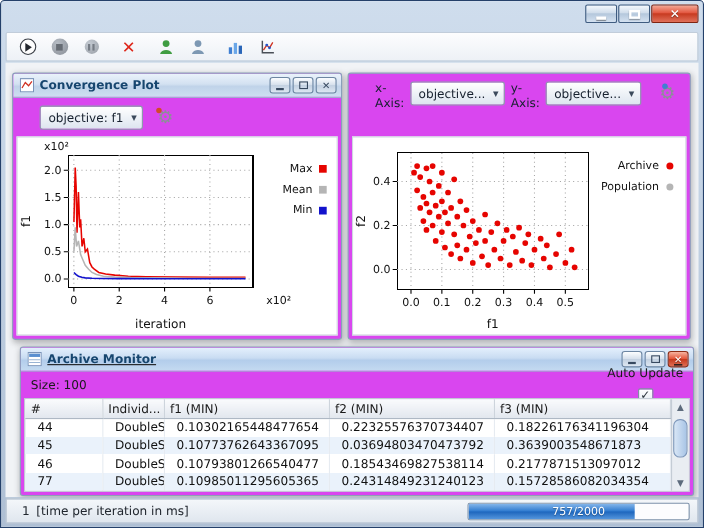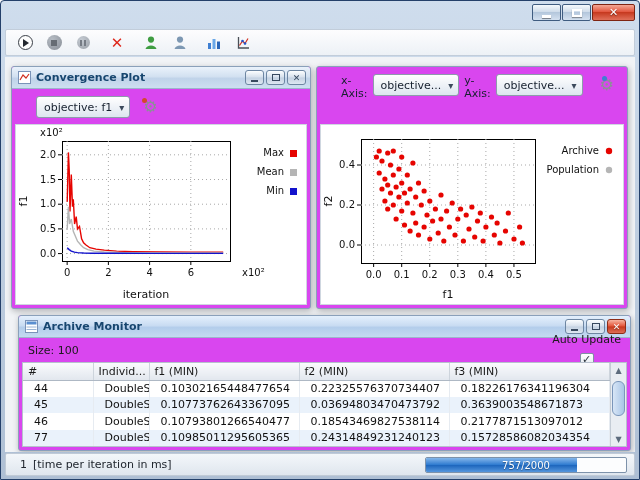--- a/index.html
+++ b/index.html
@@ -347,21 +347,21 @@
             <text x="278" y="29" text-anchor="end" font-size="10">Archive</text>
             <circle cx="288" cy="26" r="3.2" fill="#e60400"></circle>
             <text x="278" y="48" text-anchor="end" font-size="10">Population</text>
             <circle cx="288" cy="45" r="3.2" fill="#b5b5b5"></circle>
             <text x="11" y="76" text-anchor="middle" font-size="11" transform="rotate(-90 11 76)">f2</text>
             <text x="127" y="173" text-anchor="middle" font-size="11">f1</text>
           </svg>
       </div>
     </div>
 
-    <div class="iframe" style="left:13px; top:258px; width:613px; height:136px;">
+    <div class="iframe" style="left:13px; top:258px; width:613px; height:136px;text-decoration:underline;">
       <div class="iframe-title active">
         <svg class="mini-icon" viewBox="0 0 13 13">
             <rect x="0.5" y="0.5" width="12" height="12" fill="#fff" stroke="#7a93b8"></rect>
             <rect x="1.5" y="1.5" width="10" height="3" fill="#5a8fd0"></rect>
             <line x1="1.5" y1="7" x2="11.5" y2="7" stroke="#9ab4d4"></line>
             <line x1="1.5" y1="9.5" x2="11.5" y2="9.5" stroke="#9ab4d4"></line>
           </svg>
         <span class="t">Archive Monitor</span>
         <div class="f-btns">
           <div class="f-btn">

